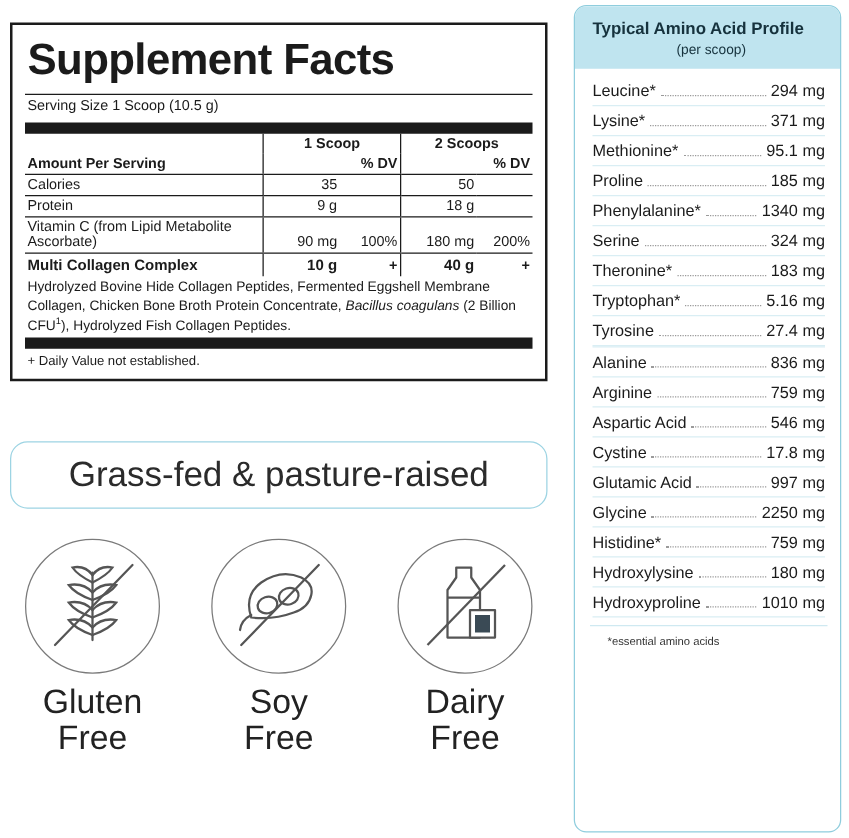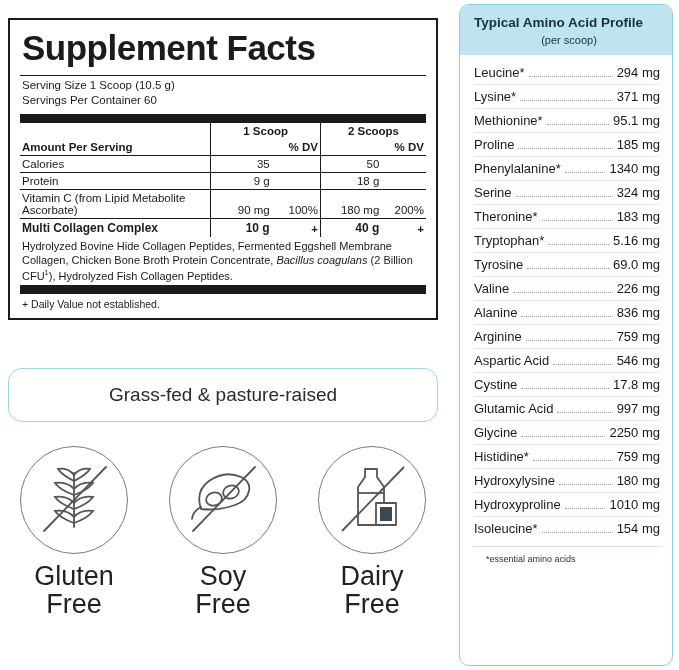--- a/index.html
+++ b/index.html
@@ -74,21 +74,21 @@
   
   .grass{
     margin-top:48px;
     width:430px;
     border:1.5px solid #9dd4e3;
     border-radius:14px;
     box-sizing:border-box;
     height:54px;
     display:flex;align-items:center;justify-content:center;
   }
-  .grass span{font-size:19px;color:#2b2b2b;}
+  .grass span{font-size:28px;color:#2b2b2b;}
 
   
   .frees{
     margin-top:24px;width:430px;
     display:flex;justify-content:space-between;
   }
   .free-item{width:132px;text-align:center;}
   .free-circle{
     width:106px;height:106px;margin:0 auto;
     border:1.5px solid #7a7a7a;border-radius:50%;
@@ -141,21 +141,20 @@
 
 <div class="page">
 
   <div class="left">
 
     <div class="sf-panel">
       <div class="sf-title">Supplement Facts</div>
       <div class="sf-rule-thin"></div>
       <div class="sf-serving">
         <div>Serving Size 1 Scoop (10.5 g)</div>
-        <div>Servings Per Container 60</div>
       </div>
       <div class="sf-rule-thick"></div>
 
       <table class="sf">
         <tbody>
             <tr class="hdr-scoops">
           <td class="col-name"></td>
           <td class="col-a-amt vline-l" colspan="2">1 Scoop</td>
           <td class="col-b-amt vline-l" colspan="2">2 Scoops</td>
         </tr>
@@ -337,29 +336,24 @@
       <div class="aa-row">
         <span class="nm">Tryptophan*</span>
         <span class="dots"></span>
         <span class="vl">5.16 mg</span>
       </div>
       <div class="aa-sep"></div>
 
       <div class="aa-row">
         <span class="nm">Tyrosine</span>
         <span class="dots"></span>
-        <span class="vl">69.0 mg</span>
-      </div>
-      <div class="aa-sep"></div>
-
-      <div class="aa-row">
-        <span class="nm">Valine</span>
-        <span class="dots"></span>
-        <span class="vl">226 mg</span>
-      </div>
+        <span class="vl">27.4 mg</span>
+      </div>
+      <div class="aa-sep"></div>
+
       <div class="aa-sep"></div>
 
       <div class="aa-row">
         <span class="nm">Alanine</span>
         <span class="dots"></span>
         <span class="vl">836 mg</span>
       </div>
       <div class="aa-sep"></div>
 
       <div class="aa-row">
@@ -411,23 +405,18 @@
       </div>
       <div class="aa-sep"></div>
 
       <div class="aa-row">
         <span class="nm">Hydroxyproline</span>
         <span class="dots"></span>
         <span class="vl">1010 mg</span>
       </div>
       <div class="aa-sep"></div>
 
-      <div class="aa-row">
-        <span class="nm">Isoleucine*</span>
-        <span class="dots"></span>
-        <span class="vl">154 mg</span>
-      </div>
 
     </div>
     <div class="aa-foot">*essential amino acids</div>
   </div>
 
 </div>
 
 </body></html>

